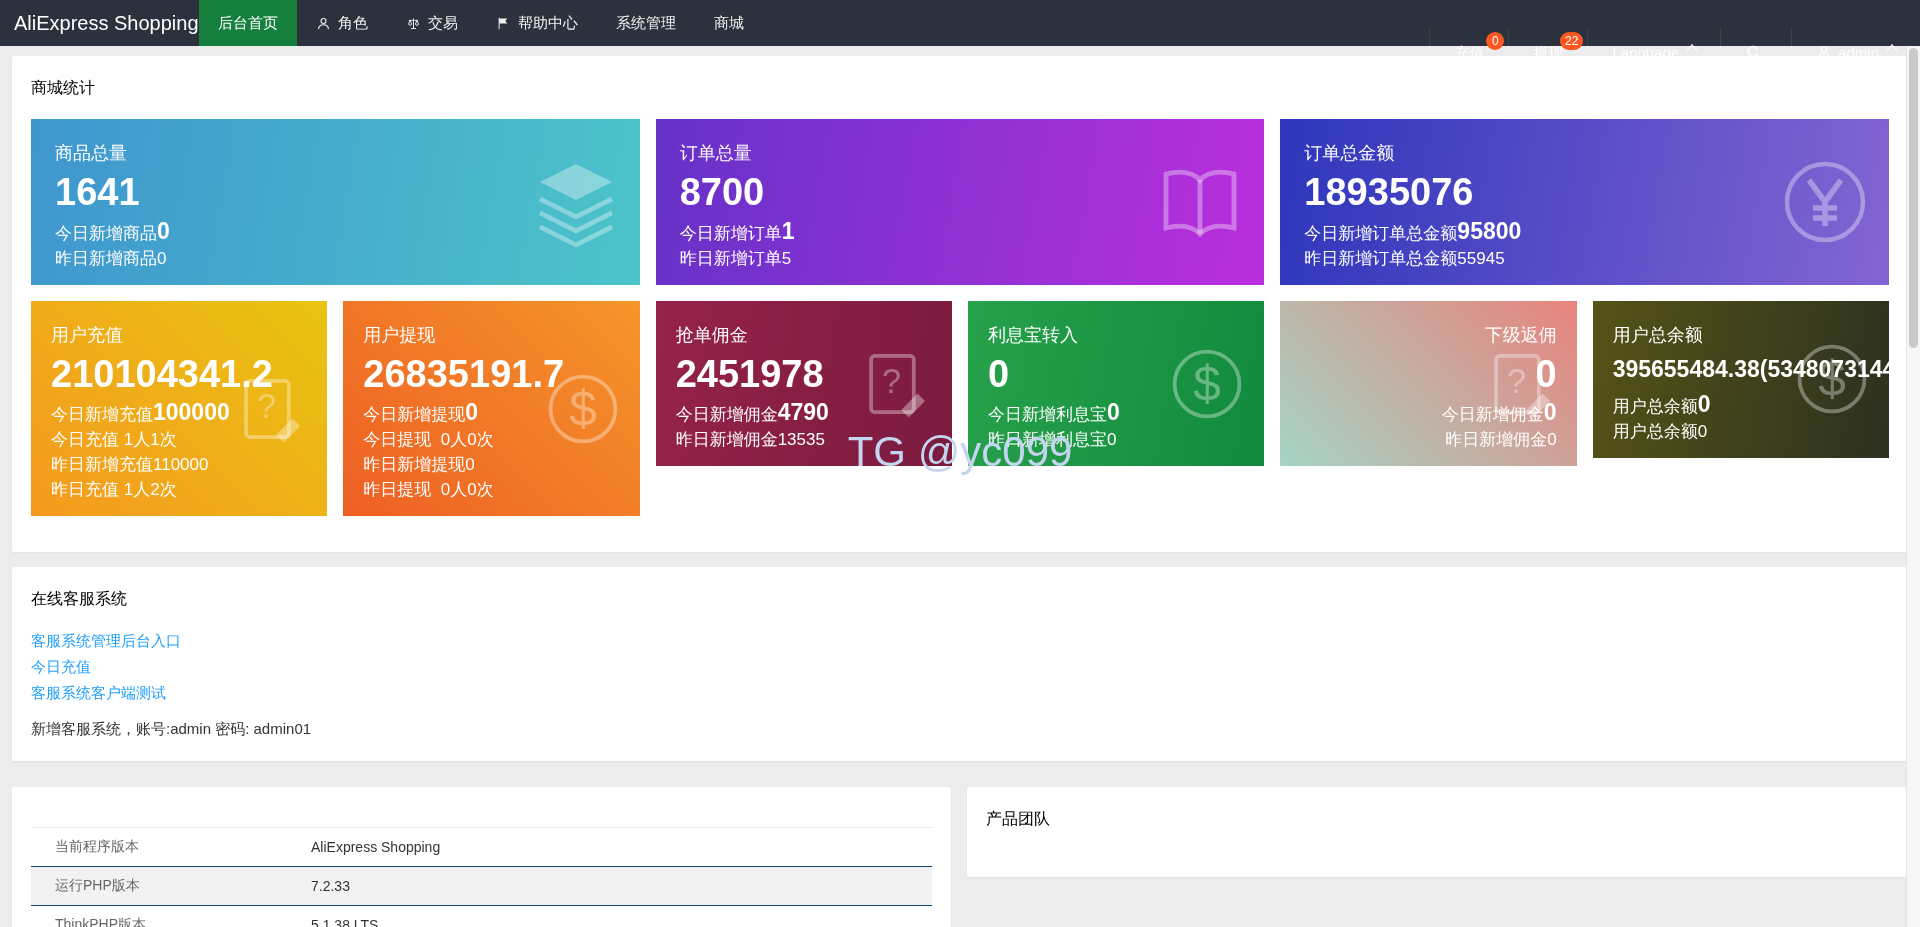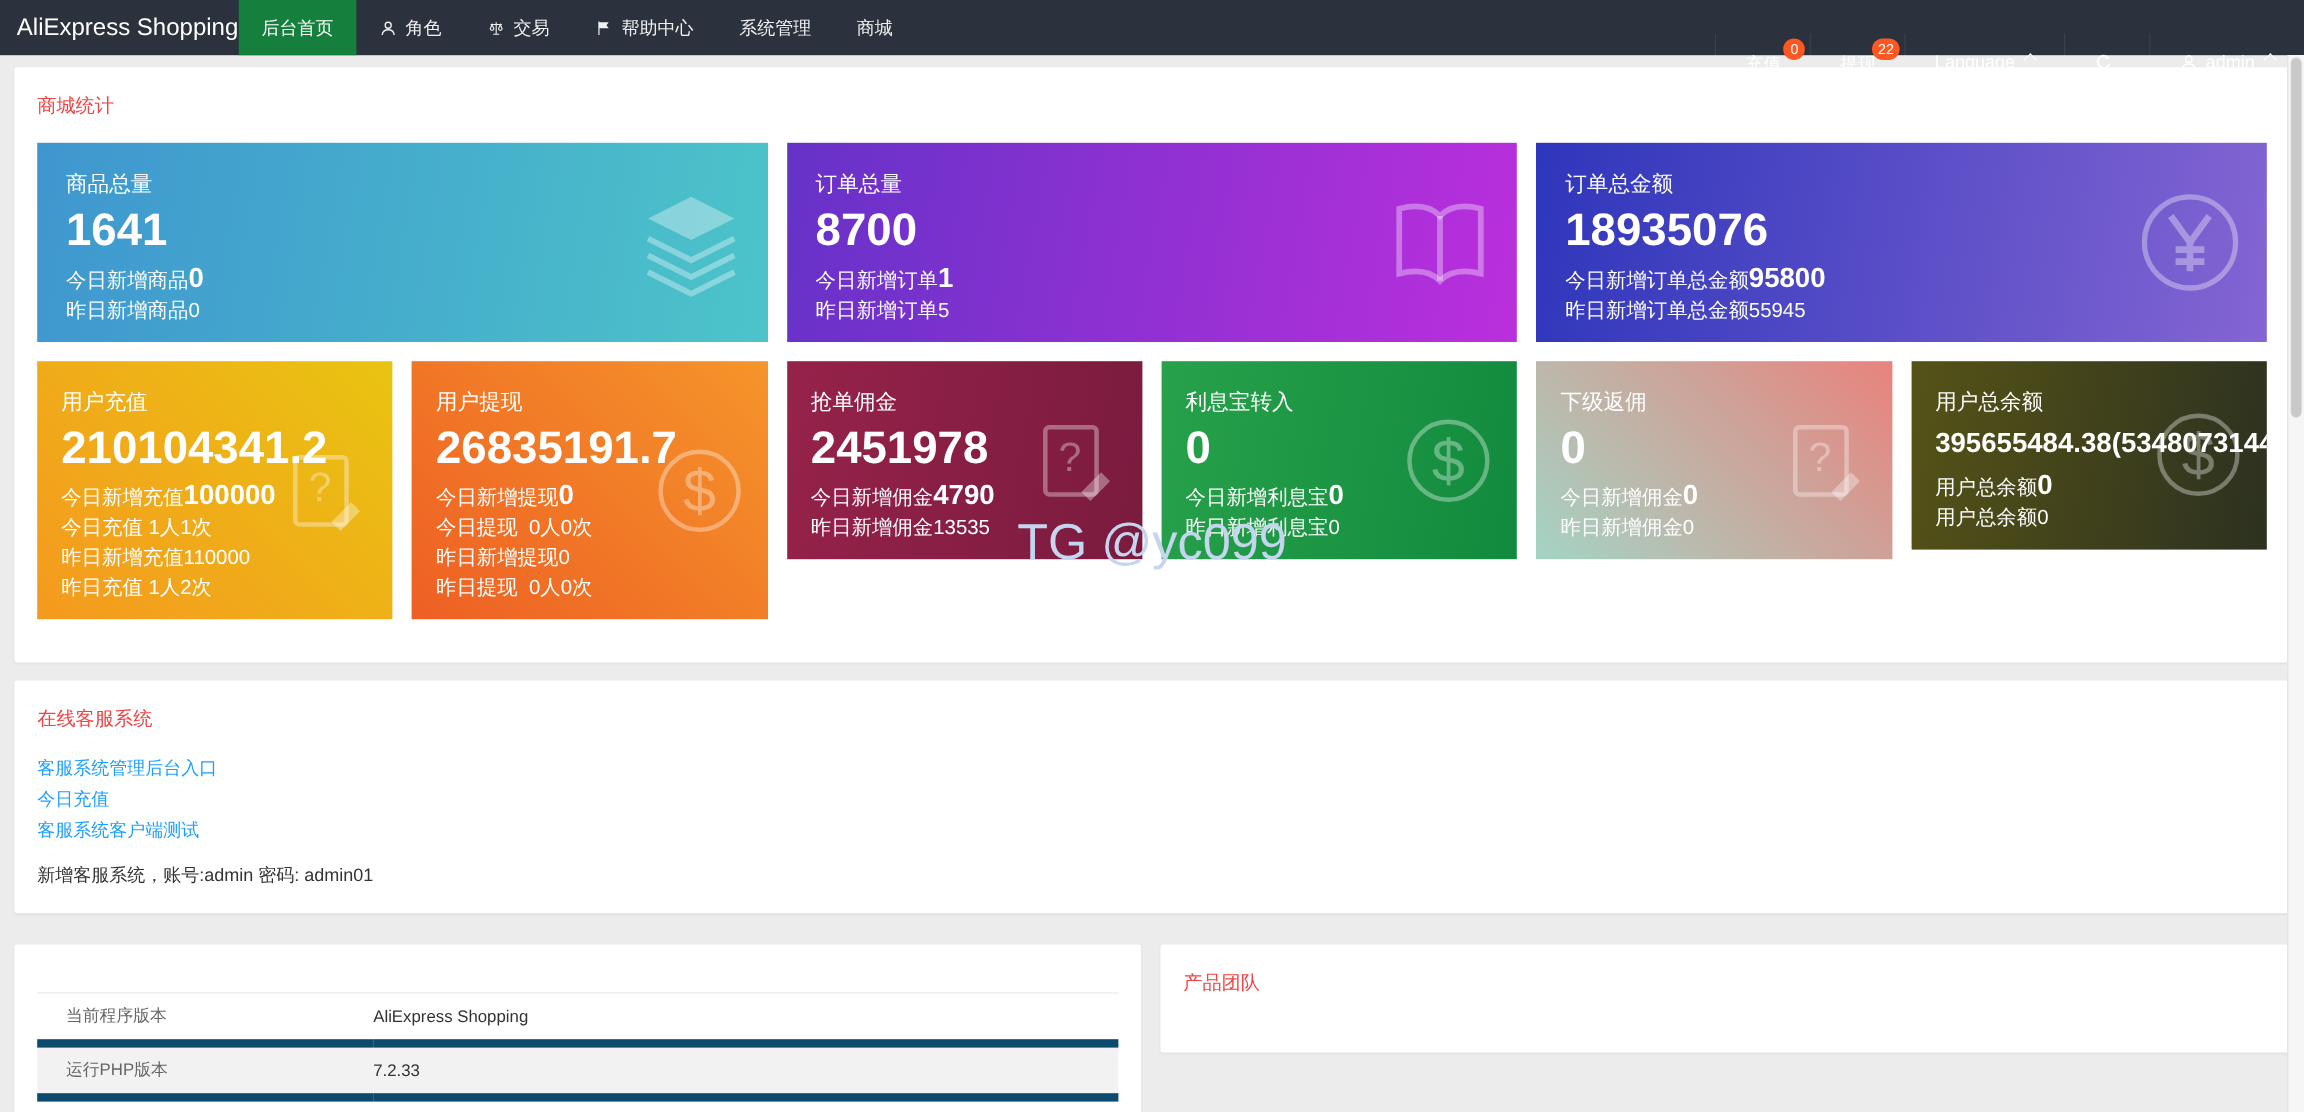--- a/index.html
+++ b/index.html
@@ -19,21 +19,21 @@
                     border-left:1px solid rgba(255,255,255,.08); cursor:pointer; white-space:nowrap;margin-top:28px;}
   .badge { position:absolute; top:4px; right:4px; min-width:18px; height:18px; line-height:18px;
            border-radius:9px; font-size:12px; text-align:center; padding:0 5px; color:#fff; }
   .caret { display:inline-block; width:8px; height:8px; border-top:1.5px solid #fff; border-left:1.5px solid #fff;
            transform:rotate(45deg); margin-left:9px; position:relative; top:2px; }
   .nav-right-item .nav-icon { margin-right:6px; }
   .nav-right-item .nav-icon svg { width:16px; height:16px; }
 
   
   .panel { background:#fff; border-radius:2px; box-shadow:0 1px 2px rgba(0,0,0,.05); padding:22px 19px; position:relative; }
-  .panel-title { font-size:16px; color:#ef4444; }
+  .panel-title { font-size:16px; color:#000000; }
 
   .content { margin:10px 12px 0; }
 
   
   .stat-rows { margin-top:20px; }
   .stat-row { display:flex; gap:16px; margin-bottom:16px; align-items:flex-start; }
   .stat-row:last-child { margin-bottom:14px; }
   .stat-card { position:relative; flex:1; color:#fff; padding:14px 24px; min-height:152px; overflow:hidden; }
   .stat-row.row2 .stat-card { min-height:150px; padding:14px 20px; }
   .stat-title { font-size:18px; margin:8px 0 6px; }
@@ -56,21 +56,21 @@
 
   
   .bottom-row { display:flex; gap:16px; margin-top:26px; align-items:flex-start; }
   .left-col { width:939px; flex:none; }
   .right-col { flex:1; min-height:90px; }
 
   .sys-table { width:100%; border-collapse:collapse; margin-top:18px; font-size:14px; border-top:1px solid #e9e9e9; border-bottom:1px solid #e9e9e9;}
   .sys-table td { padding:10px 14px 10px 24px; }
   .sys-table td.label { width:280px; color:#666; }
   .sys-table td.value { color:#333; padding-left:0; }
-  .sys-table tr { border-bottom:7px solid #0c4a6e; }
+  .sys-table tr { border-bottom:1px solid #0c4a6e; }
   .sys-table tr:nth-child(even) { background:#f2f2f2; }
 
   
   .scrollbar { position:fixed; top:46px; right:0; bottom:0; width:14px; background:#f6f6f6; border-left:1px solid #e5e5e5; z-index:4;}
   .scrollbar .thumb { position:absolute; top:2px; left:2px; right:2px; height:300px; background:#c9c9c9; border-radius:6px; }
 </style>
 </head>
 <body>
 
 <div class="navbar" style="background: rgb(43, 50, 61);">
@@ -241,21 +241,21 @@
             <div class="stat-value">0</div>
             <div class="stat-line"><span>今日新增利息宝</span><b class="em">0</b></div>
             <div class="stat-line"><span>昨日新增利息宝0</span></div>
             <div class="stat-icon">
               <svg viewBox="0 0 24 24" fill="none" stroke="currentColor" stroke-width="1.1">
                 <circle cx="12" cy="12" r="9.5"></circle>
                 <text x="12" y="17" font-size="14.5" text-anchor="middle" fill="currentColor" stroke="none" font-family="inherit">$</text>
               </svg>
             </div>
           </div>
-          <div class="stat-card" style="background: linear-gradient(45deg, rgb(164, 212, 196), rgb(232, 131, 125));">
+          <div class="stat-card" style="background: linear-gradient(45deg, rgb(164, 212, 196), rgb(232, 131, 125)); text-align: right;">
             <div class="stat-title">下级返佣</div>
             <div class="stat-value">0</div>
             <div class="stat-line"><span>今日新增佣金</span><b class="em">0</b></div>
             <div class="stat-line"><span>昨日新增佣金0</span></div>
             <div class="stat-icon">
               <svg viewBox="0 0 24 24" fill="none" stroke="currentColor" stroke-width="1.1">
                 <path d="M6 3.8h10.5a1 1 0 0 1 1 1v14.4a1 1 0 0 1-1 1H6a1 1 0 0 1-1-1V4.8a1 1 0 0 1 1-1Z"></path>
                 <text x="11" y="14.5" font-size="10" text-anchor="middle" fill="currentColor" stroke="none" font-family="inherit">?</text>
                 <path d="M13.8 19.6 18.6 14.8 20.8 17 16 21.8Z" fill="currentColor" stroke="none"></path>
               </svg>

